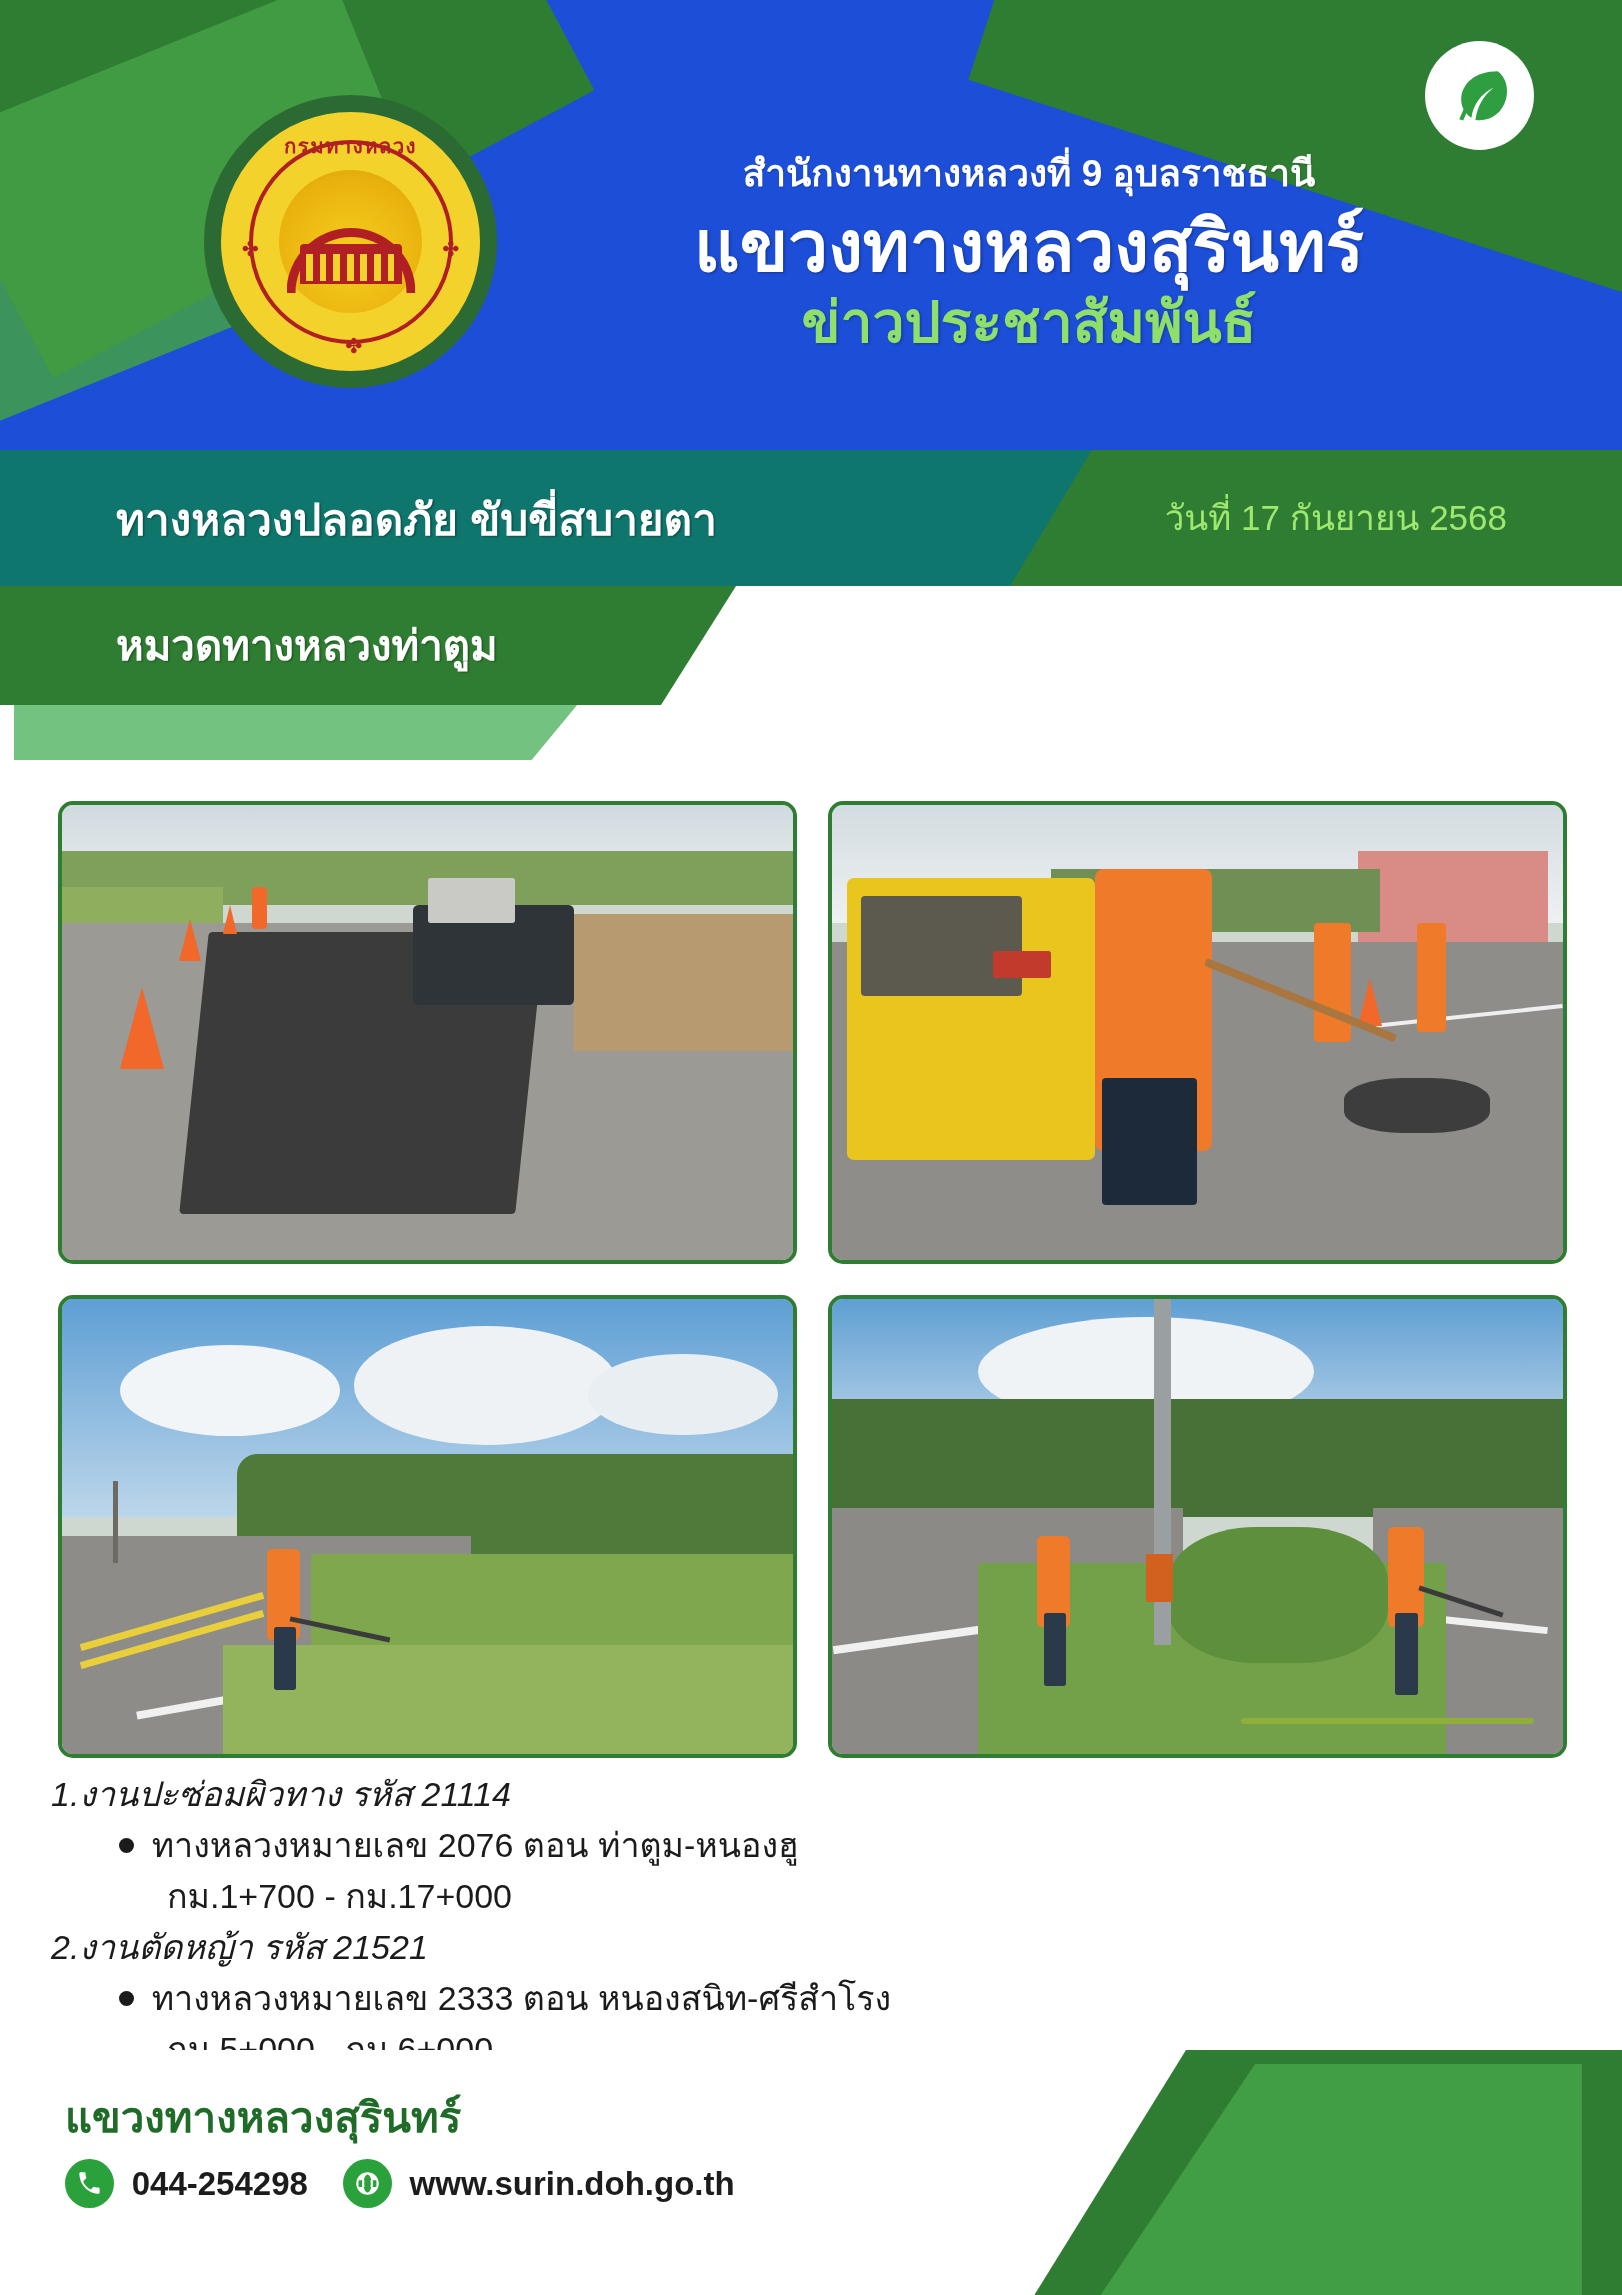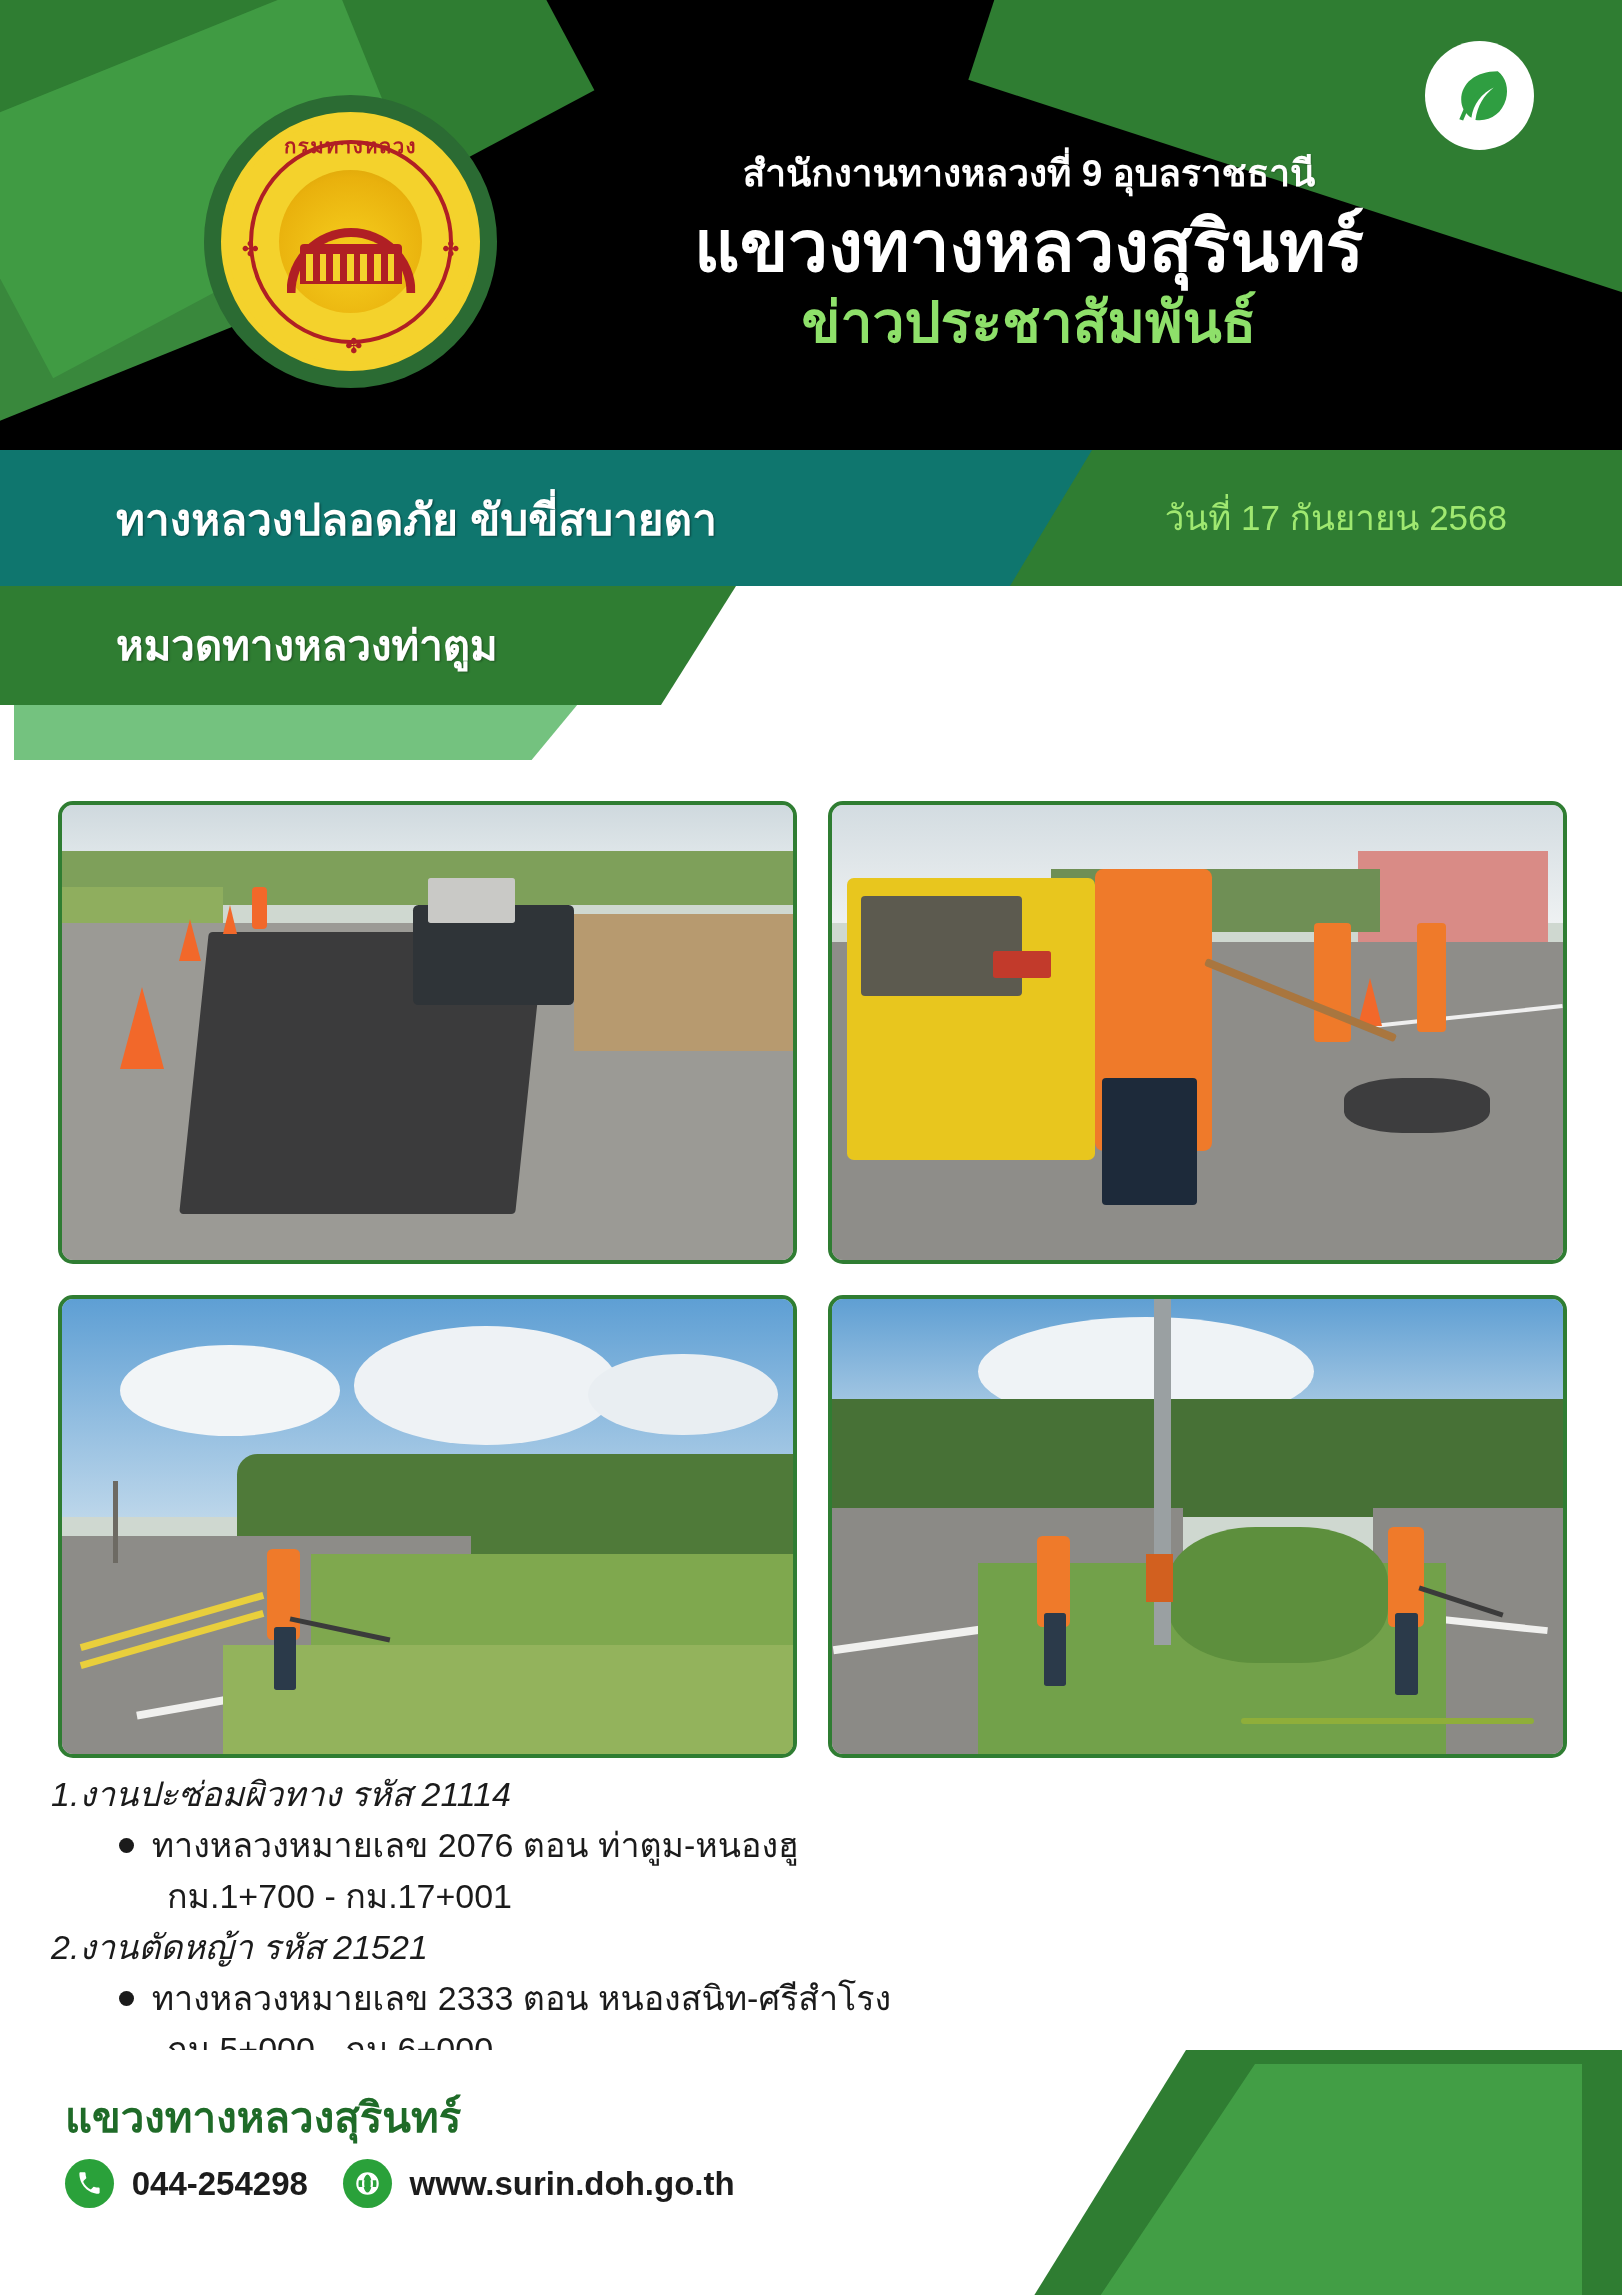--- a/index.html
+++ b/index.html
@@ -9,21 +9,21 @@
     background: #ffffff;
     position: relative;
     overflow: hidden;
   }
 
   
   .header {
     position: absolute;
     left: 0; top: 0;
     width: 1623px; height: 450px;
-    background: #000000;
+    background: #1d4ed8;
     overflow: hidden;
   }
   .hdr-green-left {
     position: absolute; left: -82px; top: -164px;
     width: 613px; height: 423px;
     background: #2f7d32;
     transform: rotate(-28deg);
   }
   .hdr-green-left2 {
     position: absolute; left: -204px; top: 82px;
@@ -442,21 +442,21 @@
 </div>
 
 <div class="content">
 
   <div>
     <div class="item-title">1.งานปะซ่อมผิวทาง รหัส 21114</div>
     <div class="bullet-row">
       <span class="bullet-dot"></span>
       <span>ทางหลวงหมายเลข 2076 ตอน ท่าตูม-หนองฮู</span>
     </div>
-    <div class="sub-line">กม.1+700 - กม.17+001</div>
+    <div class="sub-line">กม.1+700 - กม.17+000</div>
   </div>
 
   <div>
     <div class="item-title">2.งานตัดหญ้า รหัส 21521</div>
     <div class="bullet-row">
       <span class="bullet-dot"></span>
       <span>ทางหลวงหมายเลข 2333 ตอน หนองสนิท-ศรีสำโรง</span>
     </div>
     <div class="sub-line">กม.5+000 - กม.6+000</div>
   </div>

